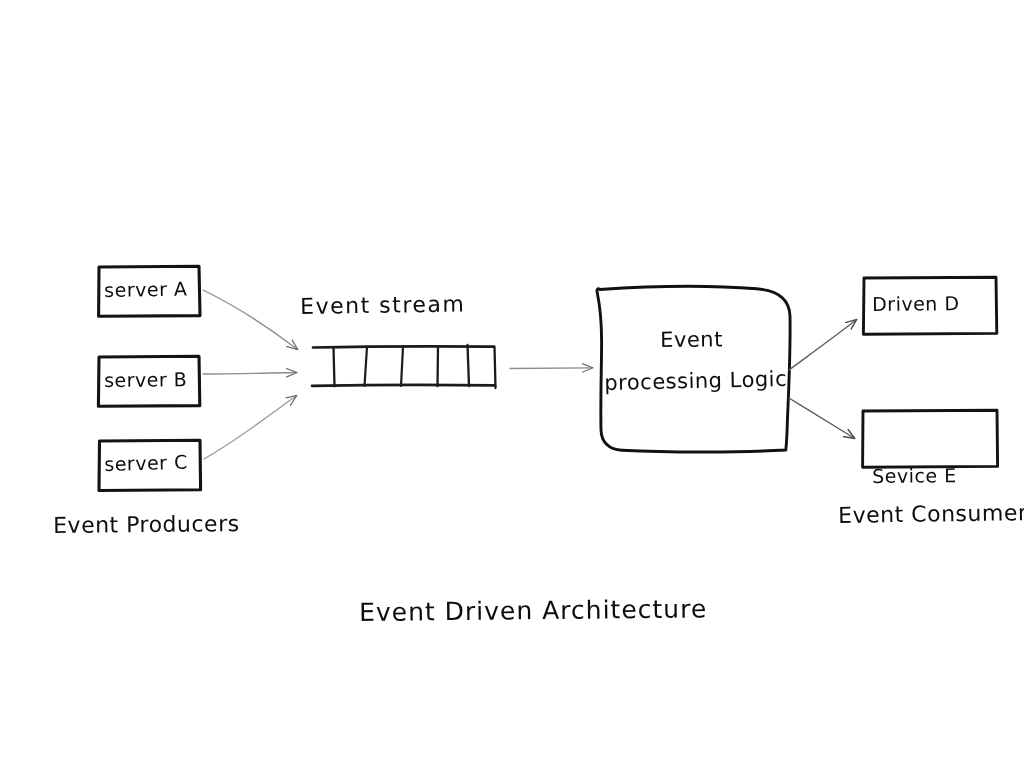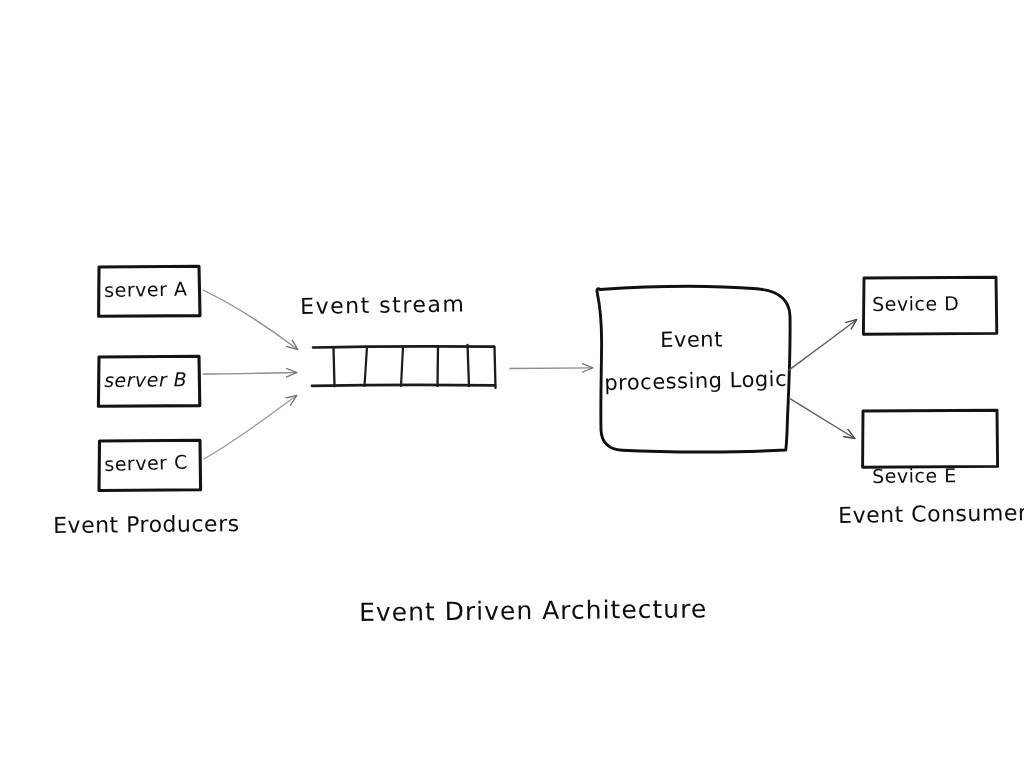--- a/index.html
+++ b/index.html
@@ -139,33 +139,33 @@
     <g>
       <path d="M864,278 L996,277.2 L996.8,333.4 L863.4,334.2 Z" fill="#ffffff" stroke="#131313" stroke-width="2.9" stroke-linejoin="round" stroke-linecap="round"></path>
     </g>
     <g>
       <path d="M863,411 L997,410.3 L997.6,466.4 L862.6,467.2 Z" fill="#ffffff" stroke="#131313" stroke-width="2.9" stroke-linejoin="round" stroke-linecap="round"></path>
     </g>
   </svg>
 
   <div class="hand-text node-label j1" style="left:104px; top:279px;">server A</div>
 
-  <div class="hand-text node-label j2" style="left:104px; top:369px;font-style:italic;">server B</div>
+  <div class="hand-text node-label j2" style="left:104px; top:369px;">server B</div>
 
   <div class="hand-text node-label j3" style="left:104px; top:453px;">server C</div>
 
   <div class="hand-text group-label j2" style="left:53px; top:513px;">Event  Producers</div>
 
   <div class="hand-text stream-label j4" style="left:300px; top:294px;">Event  stream</div>
 
   <div class="hand-text blob-label j2" style="left:660px; top:325px;">Event</div>
 
   <div class="hand-text blob-label j5" style="left:604px; top:368px;">processing Logic</div>
 
-  <div class="hand-text node-label j2" style="left:872px; top:293px;">Sevice D</div>
+  <div class="hand-text node-label j2" style="left:872px; top:293px;">Driven D</div>
 
   <div class="hand-text node-label j2" style="left:872px; top:426px;margin-top:39px;">Sevice E</div>
 
   <div class="hand-text group-label j4" style="left:838px; top:503px;">Event Consumers</div>
 
   <div class="hand-text diagram-title j2" style="left:359px; top:598px;">Event Driven Architecture</div>
 
 </div>
 
 </body></html>

